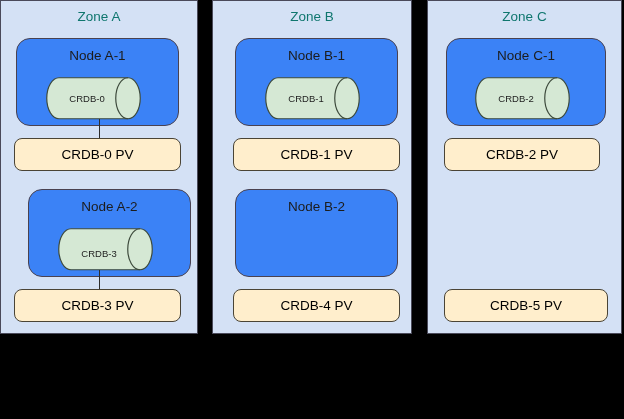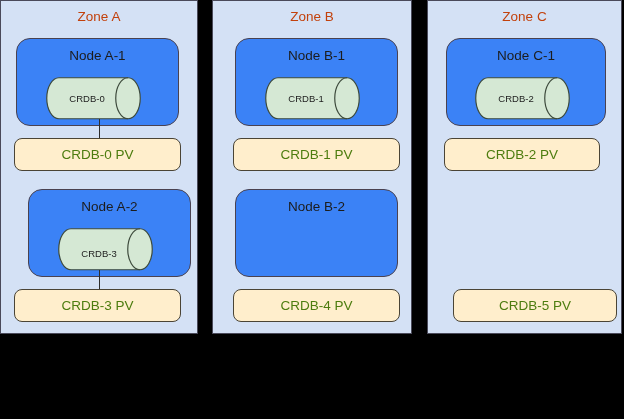--- a/index.html
+++ b/index.html
@@ -26,21 +26,21 @@
     border: 1px solid #4a4a5a;
     box-sizing: border-box;
   }
   .zone-title {
     position: absolute;
     top: 8px;
     left: 0;
     right: 0;
     text-align: center;
     font-size: 13.5px;
-    color: #c2410c;
+    color: #0f766e;
     line-height: 16px;
     white-space: nowrap;
   }
 
   
   .node {
     position: absolute;
     background: #3b82f6;
     border: 1px solid #4a4250;
     border-radius: 14px;
@@ -94,21 +94,21 @@
     background: #ffeecc;
     border: 1px solid #4a4436;
     border-radius: 8px;
     box-sizing: border-box;
     display: flex;
     align-items: center;
     justify-content: center;
   }
   .pv-label {
     font-size: 13.5px;
-    color: #4d7c0f;
+    color: #000000;
     line-height: 16px;
     white-space: nowrap;
   }
 </style>
 </head>
 <body>
 
 <div id="canvas">
 
   <div class="zone" style="left:0px; top:0px; width:198px; height:334px;">
@@ -186,18 +186,18 @@
           <path d="M 82 0.75 A 12.25 20.5 0 0 0 82 41.75" fill="none" stroke="#3d4a3c" stroke-width="1.2"></path>
         </svg>
         <div class="cyl-label">CRDB-2</div>
       </div>
     </div>
 
     <div class="pv" style="left:16px; top:137px; width:156px; height:33px;">
       <span class="pv-label">CRDB-2 PV</span>
     </div>
 
-    <div class="pv" style="left:16px; top:288px; width:164px; height:33px;margin-left:9px;">
+    <div class="pv" style="left:16px; top:288px; width:164px; height:33px;">
       <span class="pv-label">CRDB-5 PV</span>
     </div>
   </div>
 
 </div>
 
 </body></html>

